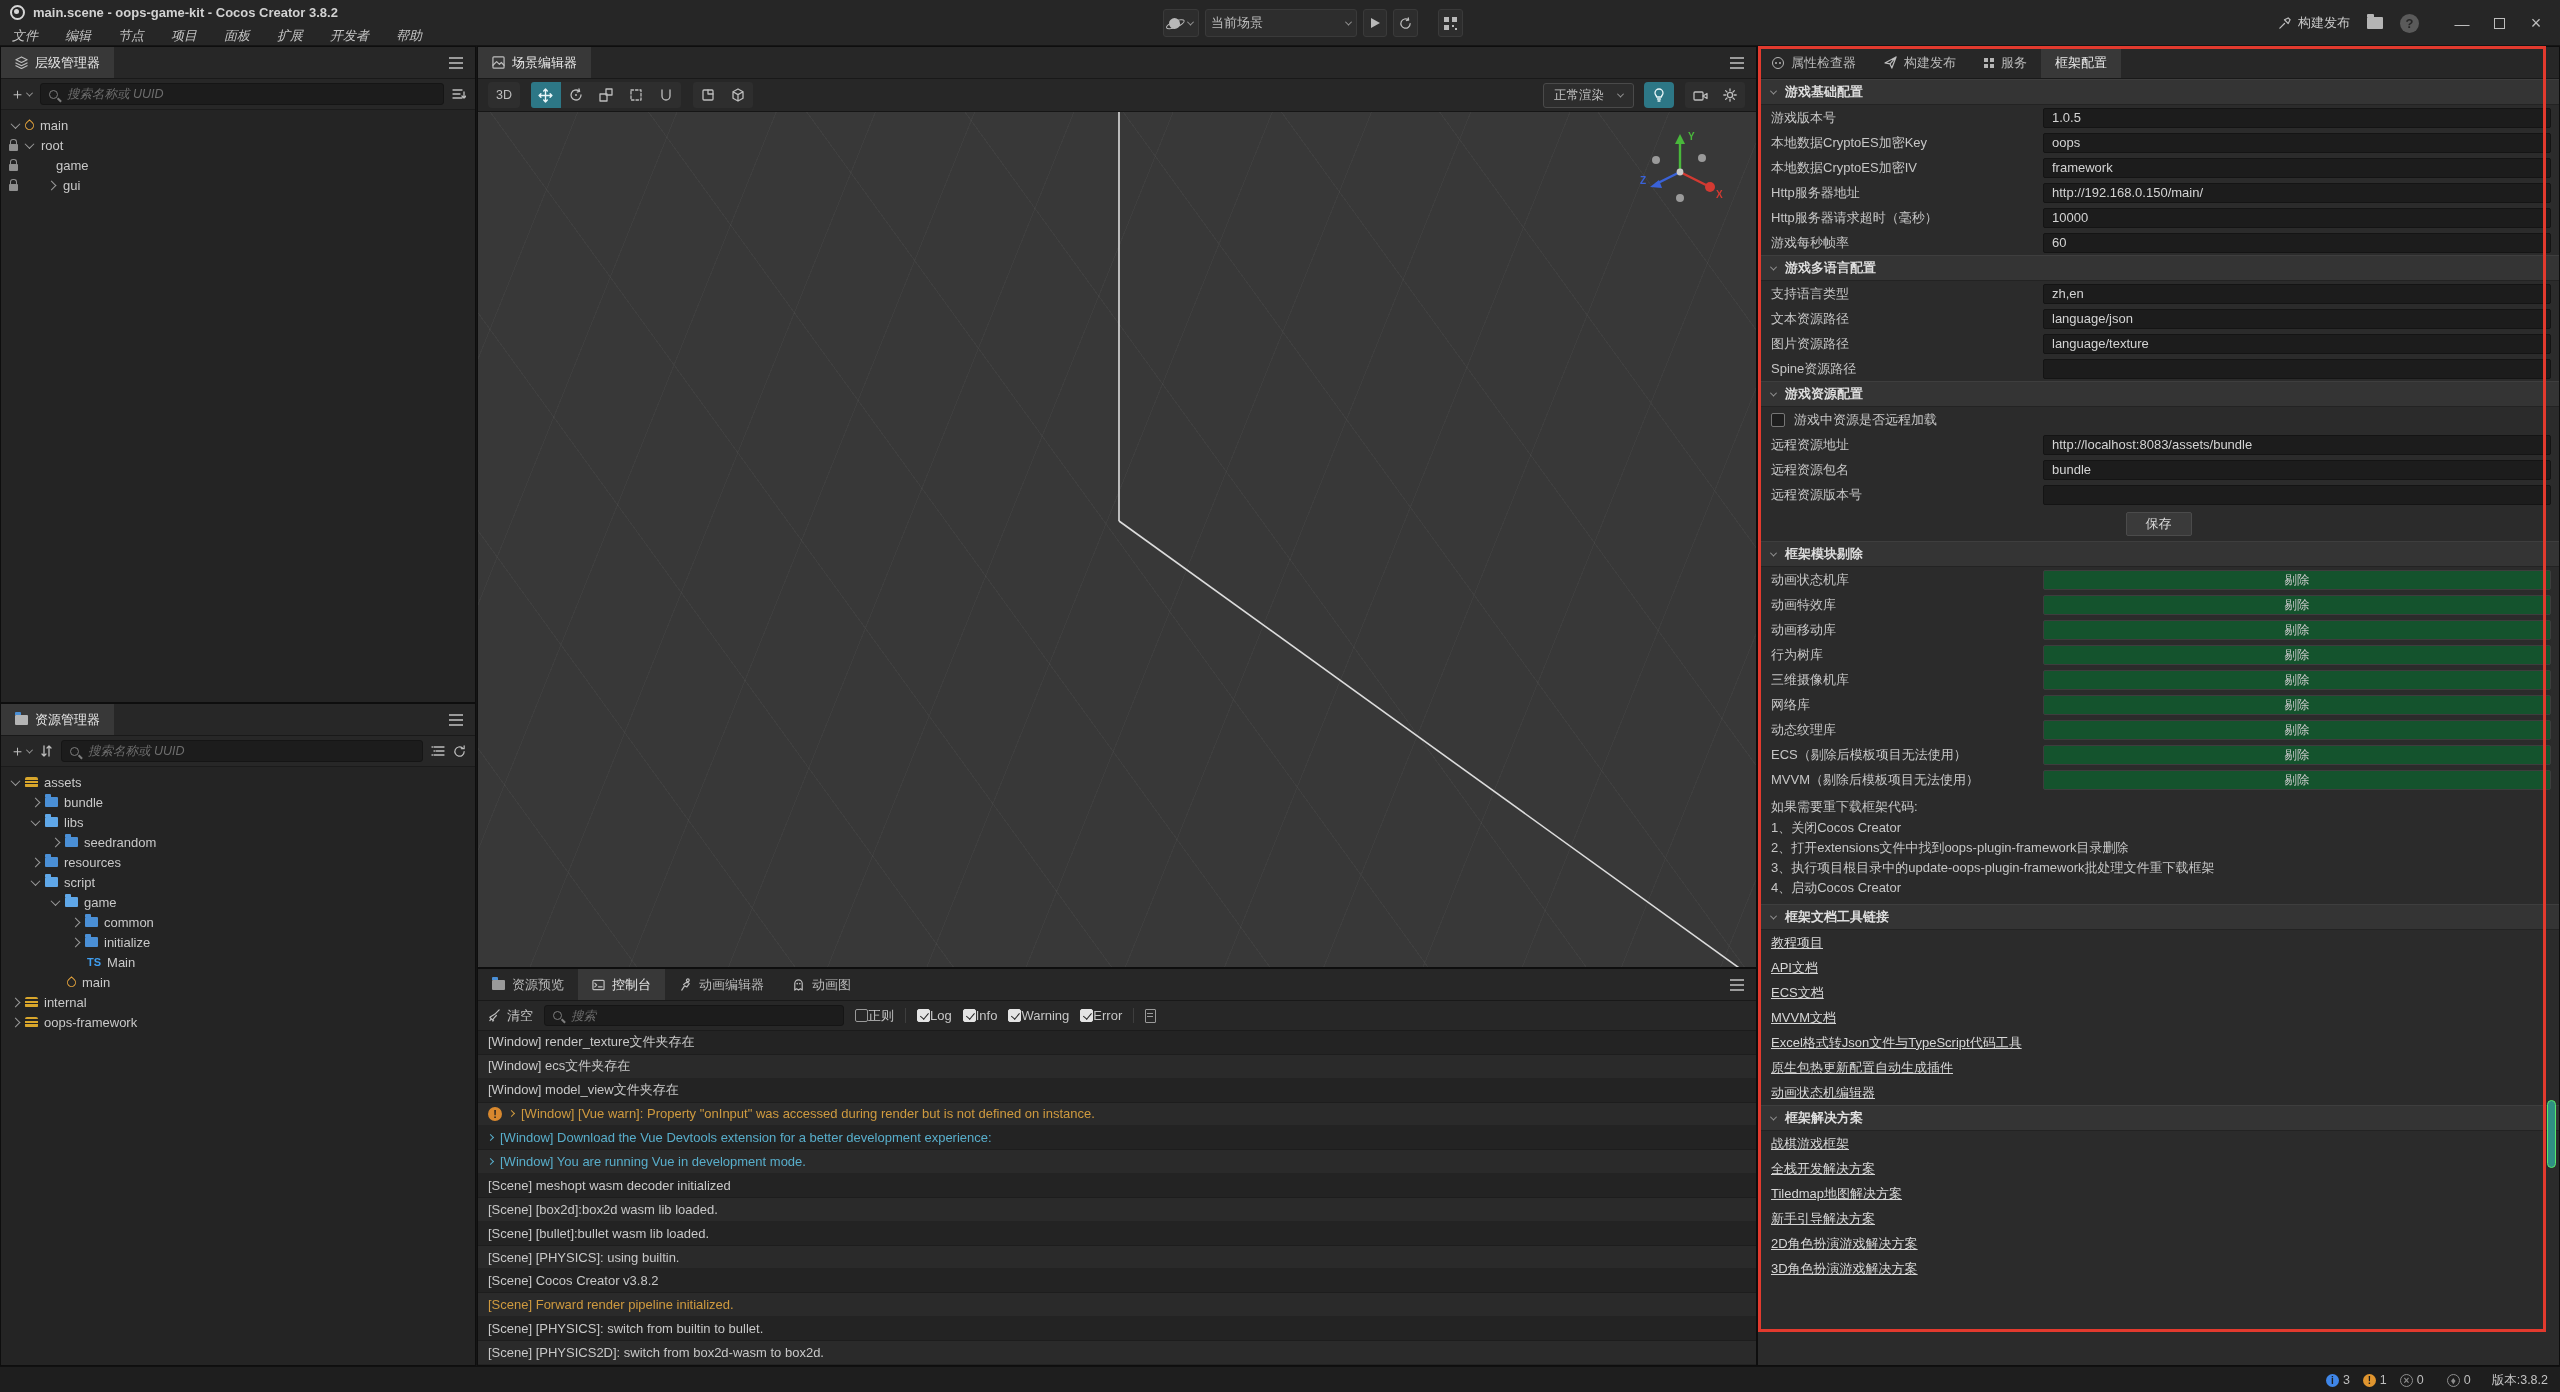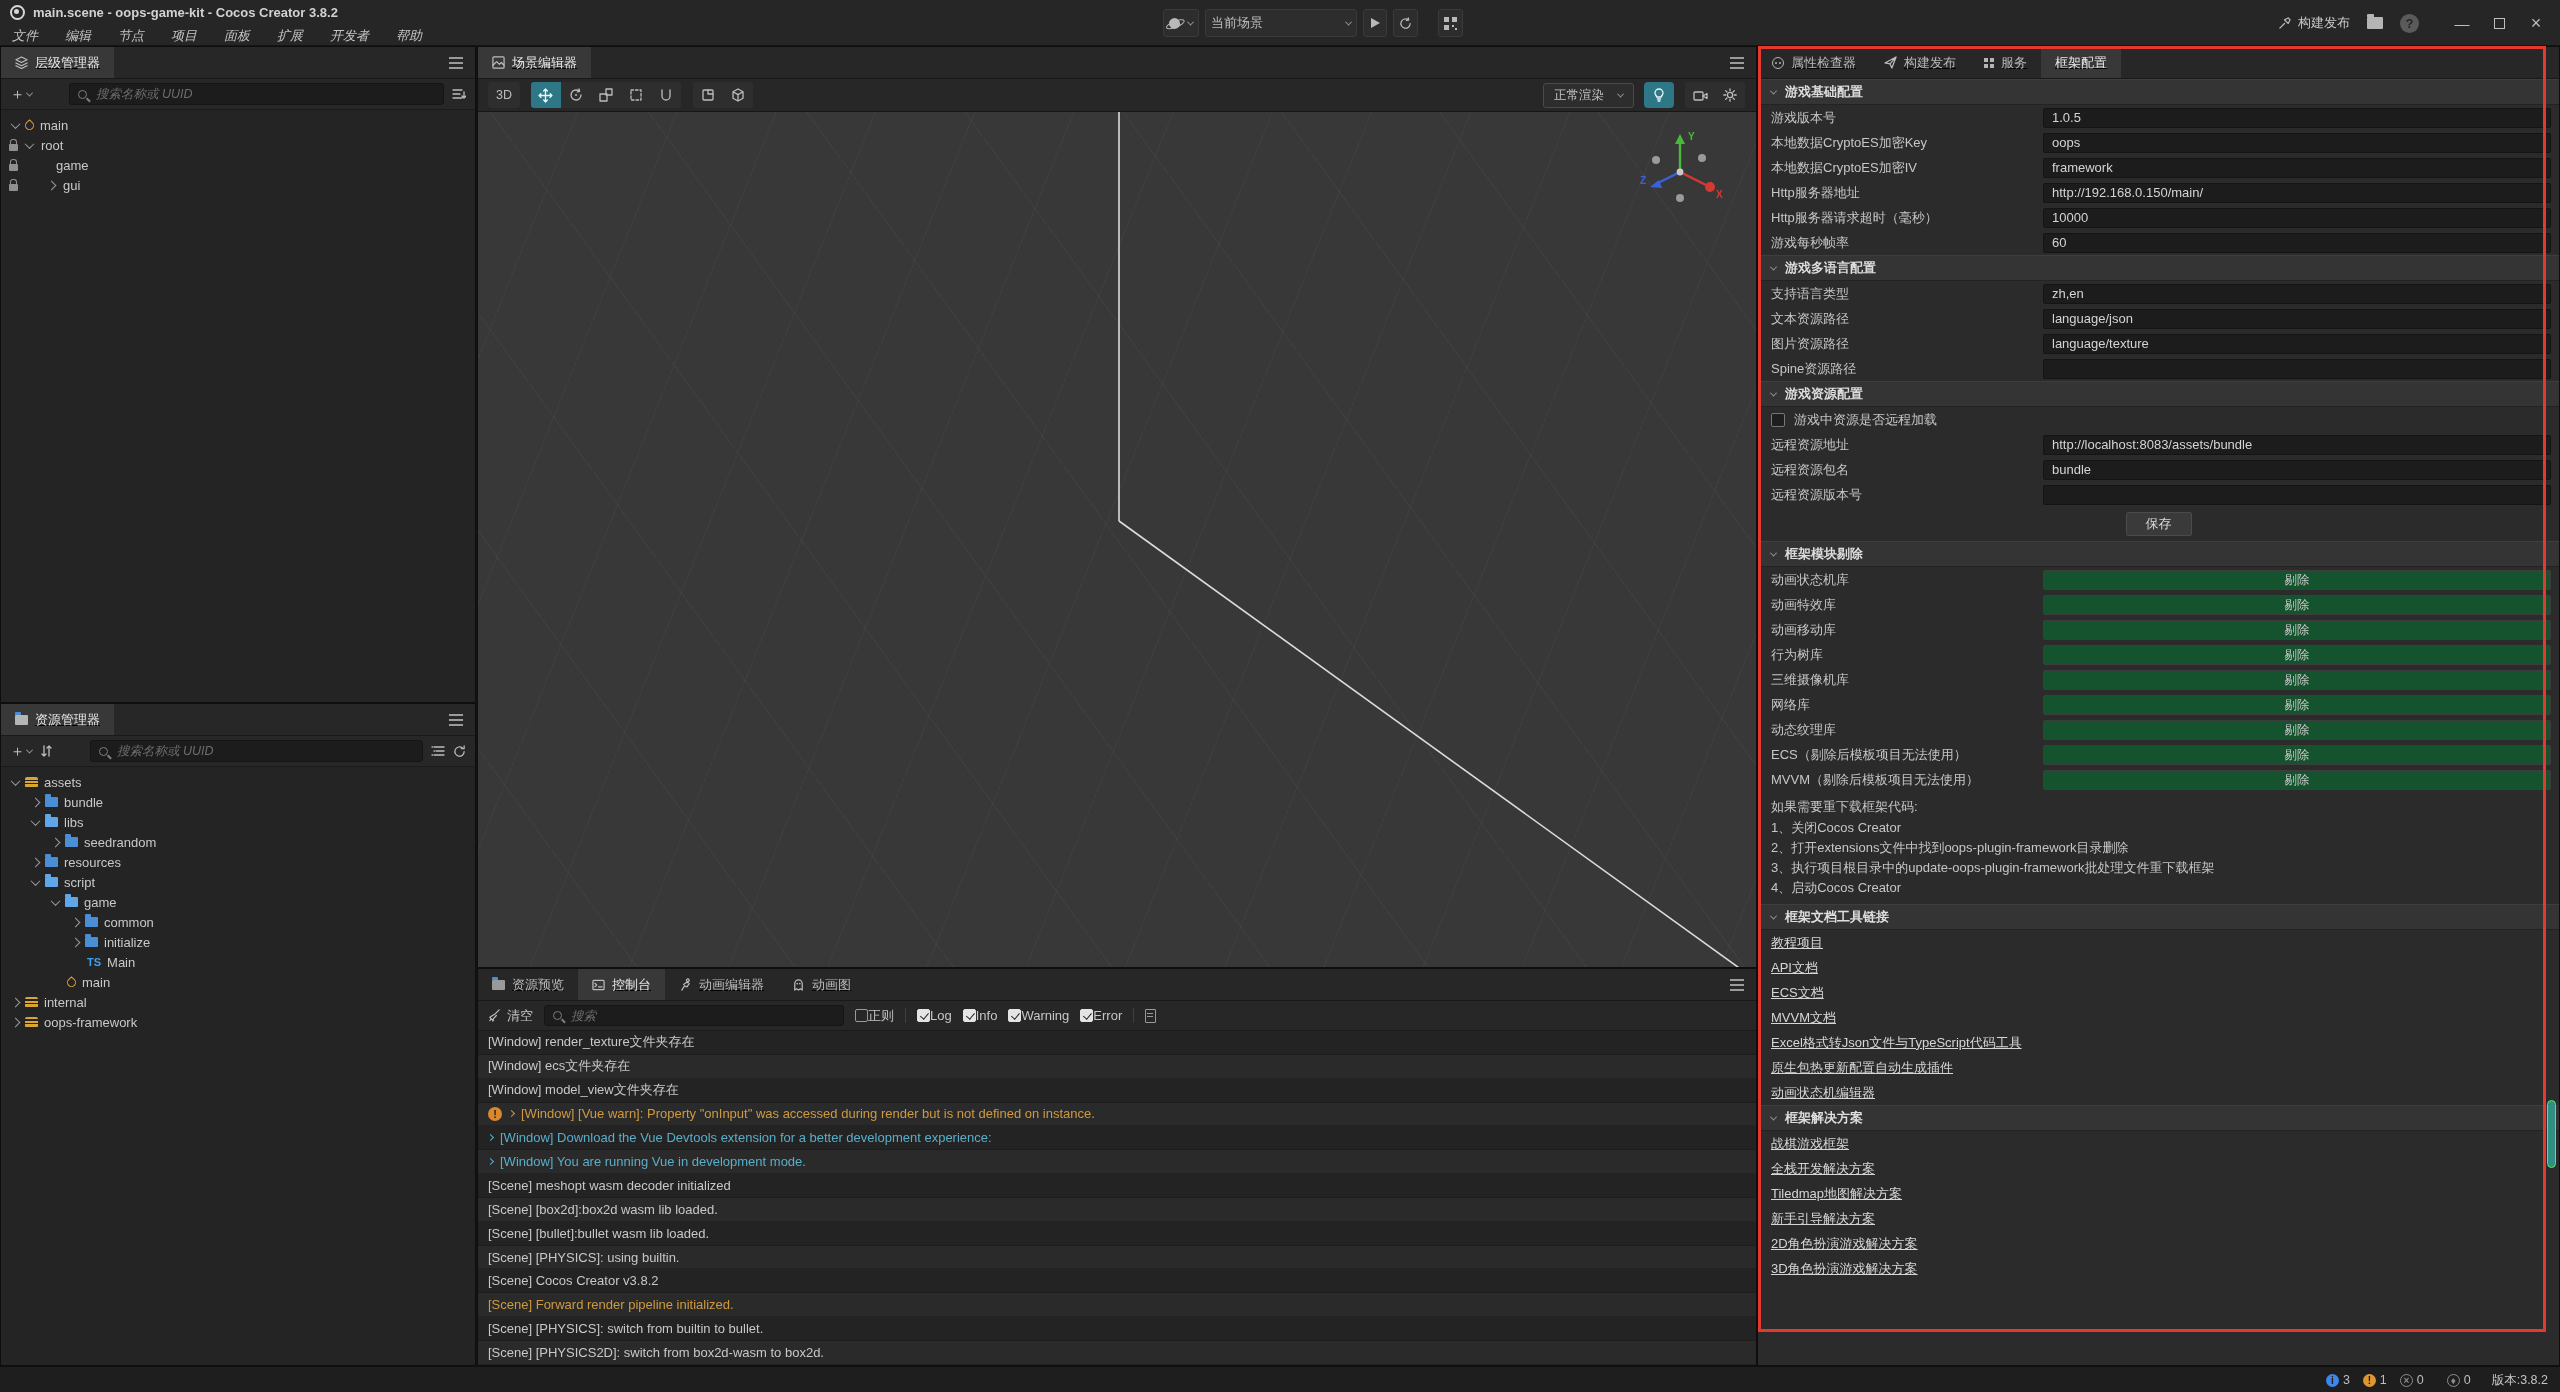--- a/index.html
+++ b/index.html
@@ -17,27 +17,27 @@
   .lockic{width:9px;height:7px;background:#8f8f8f;border-radius:1px;position:relative;margin-top:5px;flex:none;}
   .lockic::before{content:'';position:absolute;top:-5px;left:1px;width:5px;height:5px;border:1.4px solid #8f8f8f;border-bottom:none;border-radius:3px 3px 0 0;}
   .droplet{width:9px;height:9px;border:1.6px solid #e2a23c;border-radius:0 50% 50% 50%;transform:rotate(45deg);flex:none;}
   .folder{width:13px;height:10px;background:#4a8fd6;border-radius:1px;position:relative;flex:none;}
   .folder::before{content:'';position:absolute;top:-3px;left:0;width:6px;height:3px;background:#4a8fd6;border-radius:1px 1px 0 0;}
   .folder.open{background:#5fa7e8;}
   .folder.open::before{background:#5fa7e8;}
   .dbic{width:13px;height:11px;border-radius:2px;background:repeating-linear-gradient(#d8a62c 0 2.5px,#242424 2.5px 3.6px);flex:none;}
   .tsic{color:#3f9ef0;font-weight:bold;font-size:11px;flex:none;}
   .panel{background:#242424;border:1px solid #0e0e0e;}
-  .tabbar{height:32px;background:#272727;display:flex;align-items:stretch;border-bottom:1px solid #191919;text-decoration:underline;}
+  .tabbar{height:32px;background:#272727;display:flex;align-items:stretch;border-bottom:1px solid #191919;}
   .tab{display:flex;align-items:center;gap:7px;padding:0 14px;font-size:13px;color:#b8b8b8;}
   .tab.active{background:#383838;color:#e8e8e8;}
   .tabbar .spacer{flex:1;}
   .tb-iconbtn{display:flex;align-items:center;padding:0 12px;}
   .ptool{height:31px;display:flex;align-items:center;gap:8px;padding:0 9px;background:#272727;border-bottom:1px solid #1b1b1b;}
-  .searchbox{flex:1;display:flex;align-items:center;gap:7px;background:#1c1c1c;border:1px solid #151515;border-radius:3px;height:22px;padding:0 8px;margin-left:29px;}
+  .searchbox{flex:1;display:flex;align-items:center;gap:7px;background:#1c1c1c;border:1px solid #151515;border-radius:3px;height:22px;padding:0 8px;}
   .searchbox input{flex:1;background:transparent;border:none;outline:none;color:#cccccc;font-size:12.5px;font-style:italic;min-width:0;font-family:inherit;}
   .searchbox input::placeholder{color:#6d6d6d;font-style:italic;}
   .toolbtn{color:#bdbdbd;font-size:15px;background:none;border:none;display:flex;align-items:center;gap:2px;padding:0;font-family:inherit;}
   .trow{height:20px;display:flex;align-items:center;gap:6px;font-size:13px;color:#c9c9c9;}
   svg{display:block;}
   svg .st{fill:none;stroke:#bdbdbd;stroke-width:1.3;stroke-linecap:round;stroke-linejoin:round;}
   
   #titlebar{left:0;top:0;width:2560px;height:46px;background:#262626;border-bottom:1px solid #151515;}
   .logo{width:15px;height:15px;border:2px solid #d6d6d6;border-radius:50%;position:relative;flex:none;}
   .logo::after{content:'';position:absolute;left:2px;top:2px;width:5px;height:5px;border-radius:50%;background:#d6d6d6;}

